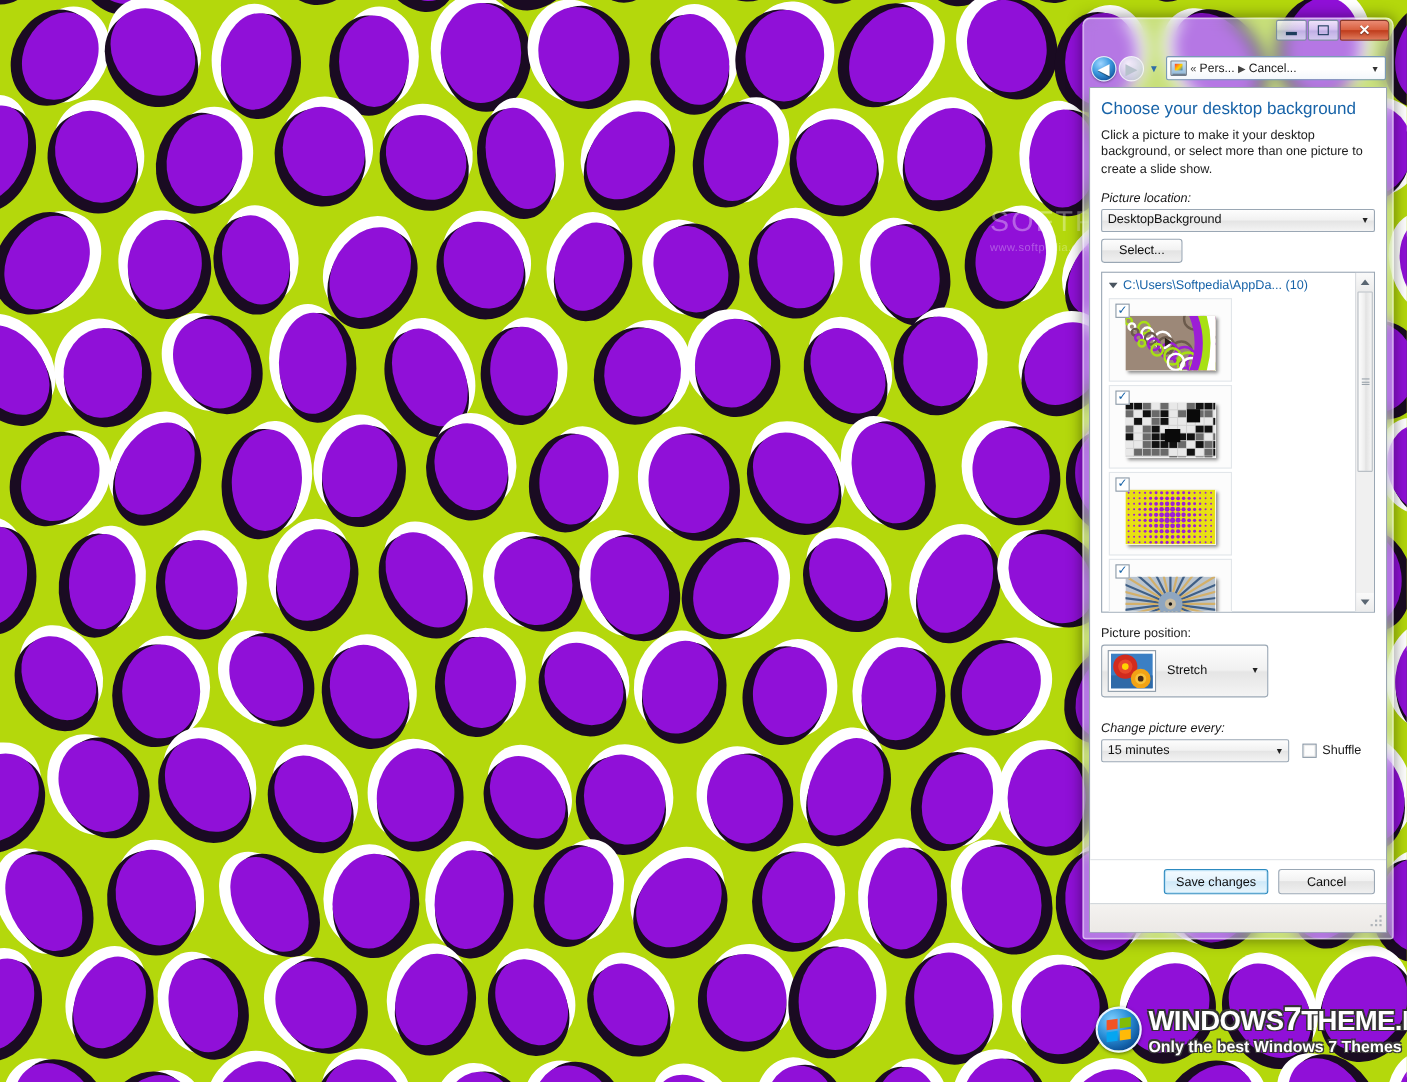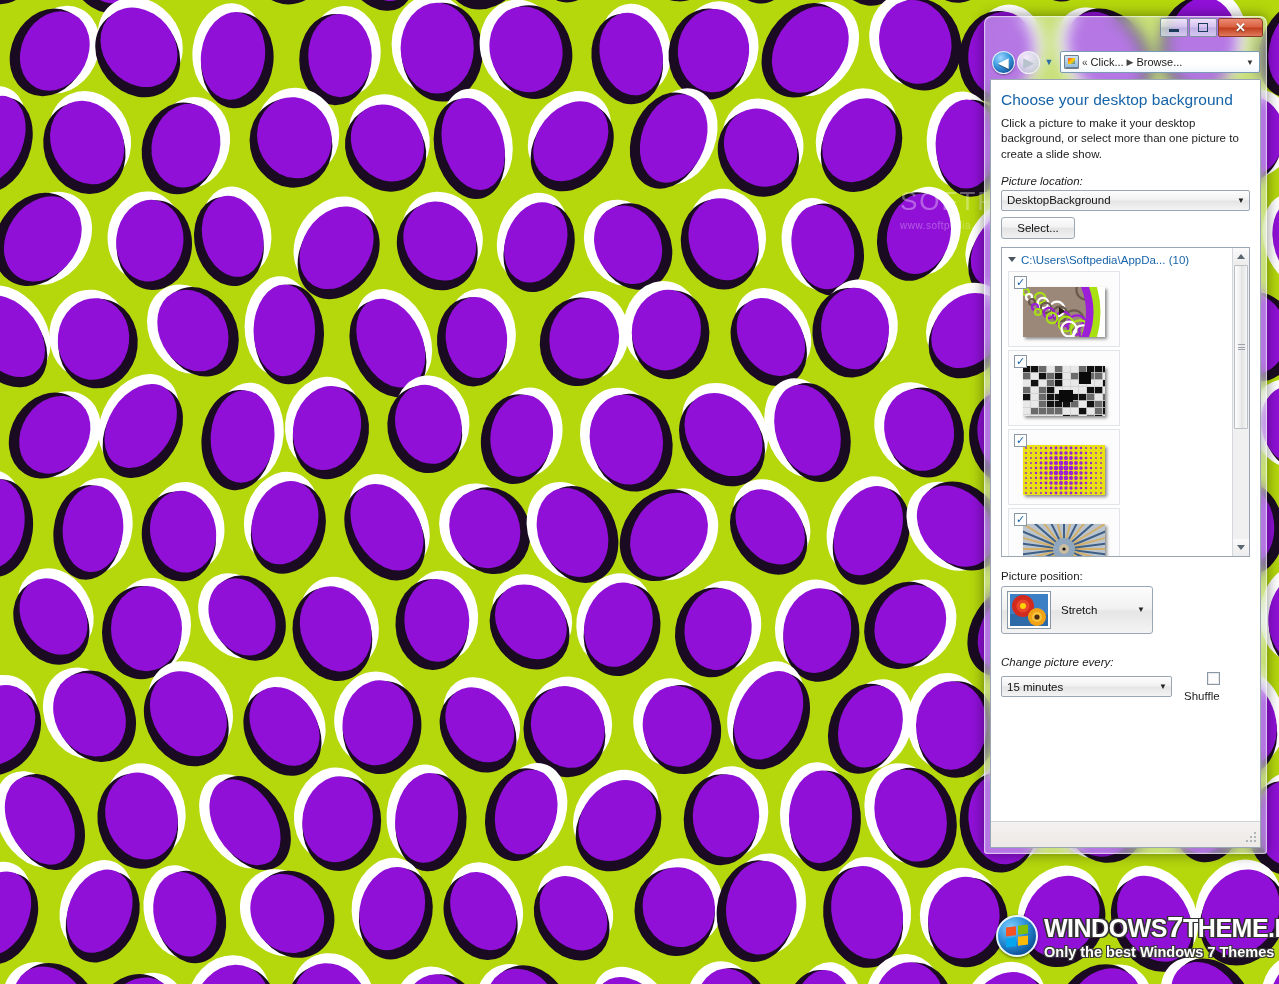--- a/index.html
+++ b/index.html
@@ -297,21 +297,21 @@
     width: 44px; height: 38px; border: 1px solid #8a98a6; background: #fff; padding: 2px;
     flex: 0 0 auto;
   }
   #position-thumb svg { display:block; width: 38px; height: 32px; }
   #position-combo .pv { flex: 1 1 auto; font-size: 11.5px; color: #111; }
   #position-combo .arrow { font-size: 8px; color: #222; }
 
   #change-row { margin-top: 22px; }
   #change-controls { display: flex; align-items: center; gap: 12px; margin-top: 4px; }
   #interval-combo { width: 171px; }
-  .chk-row { display: flex; align-items: flex-end; gap: 5px; cursor: pointer; flex-direction: column; }
+  .chk-row { display: flex; align-items: flex-start; gap: 5px; cursor: pointer; }
   .chk-box {
     width: 13px; height: 13px; border: 1px solid #8a98a6; background: #fdfdfd;
     display: flex; align-items: center; justify-content: center;
     box-shadow: inset 0 0 0 1px #e8e8e8;
   }
   .chk-label { font-size: 11.5px; color: #1b1b1b; }
 
   
   #command-row {
     flex: 0 0 auto; padding: 8px 10px;
@@ -1259,23 +1259,23 @@
     </div>
     <div class="nav-circle fwd">
       <span class="arr">▶</span>
     </div>
     <div class="nav-drop">
       <span>▼</span>
     </div>
     <div id="addressbar">
       <span class="addr-icon"></span>
       <span class="addr-chev">«</span>
-      <span class="addr-seg">Click...</span>
+      <span class="addr-seg">Pers...</span>
       <span class="addr-sep">▶</span>
-      <span class="addr-seg">Browse...</span>
+      <span class="addr-seg">Cancel...</span>
       <span class="addr-spacer"></span>
       <span class="addr-dd">▼</span>
     </div>
   </div>
 
   <div id="client">
     <div id="client-body">
 
       <h1 id="page-title">Choose your desktop background</h1>
       <p id="page-desc">Click a picture to make it your desktop background, or select more than one picture to create a slide show.</p>
@@ -1701,20 +1701,24 @@
           </div>
           <div class="chk-row">
             <span class="chk-box"></span>
             <span class="chk-label">Shuffle</span>
           </div>
         </div>
       </div>
 
     </div>
 
+    <div id="command-row">
+      <button class="btn primary">Save changes</button>
+      <button class="btn">Cancel</button>
+    </div>
 
     <div id="statusbar">
       <span id="resize-grip">
           <i style="left: 10px; top: 0px;"></i>
           <i style="left: 6px; top: 4px;"></i>
           <i style="left: 10px; top: 4px;"></i>
           <i style="left: 2px; top: 8px;"></i>
           <i style="left: 6px; top: 8px;"></i>
           <i style="left: 10px; top: 8px;"></i>
         </span>

